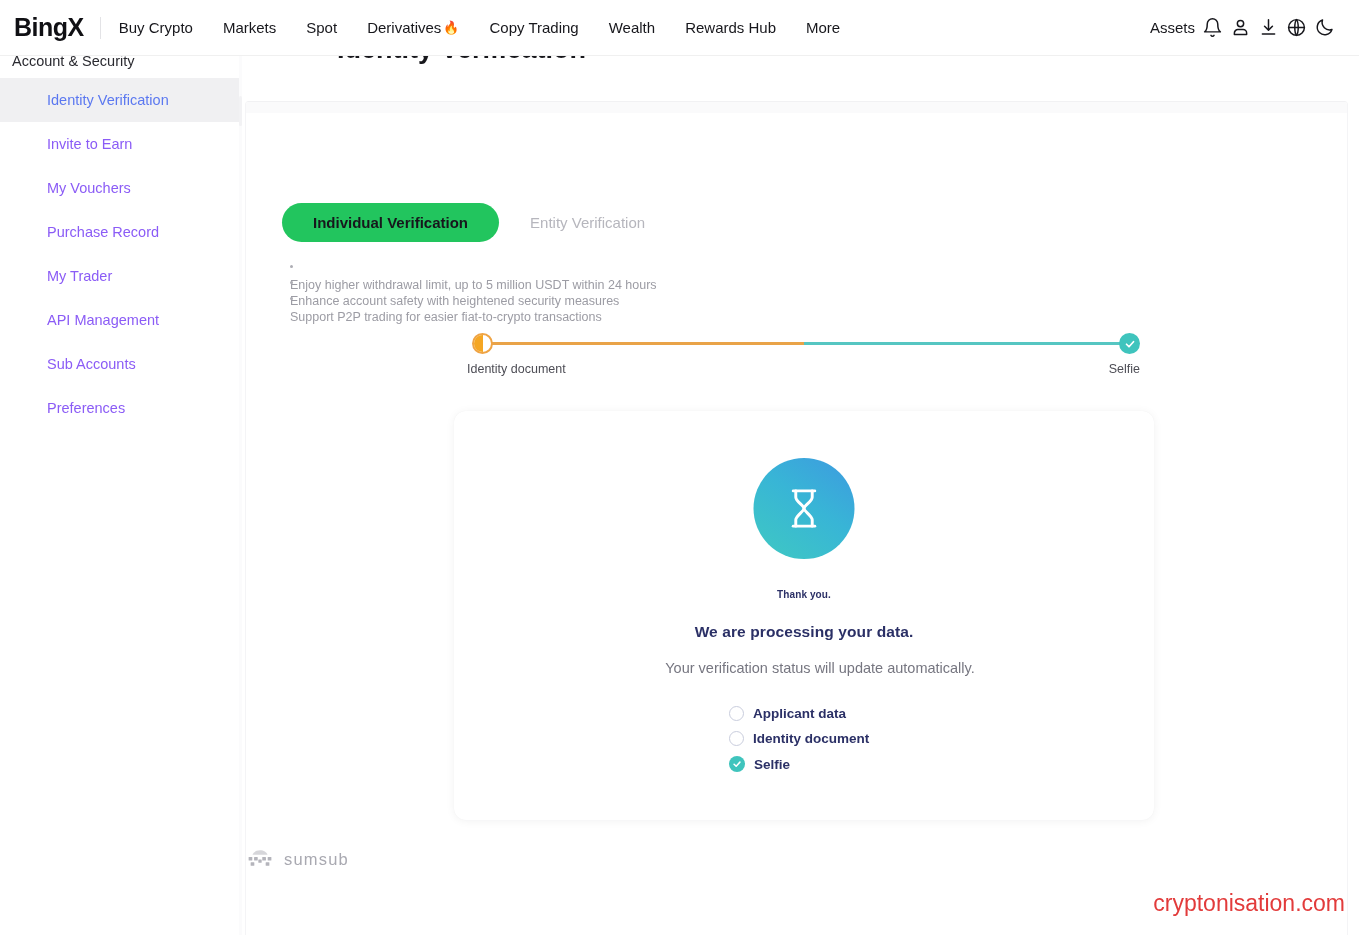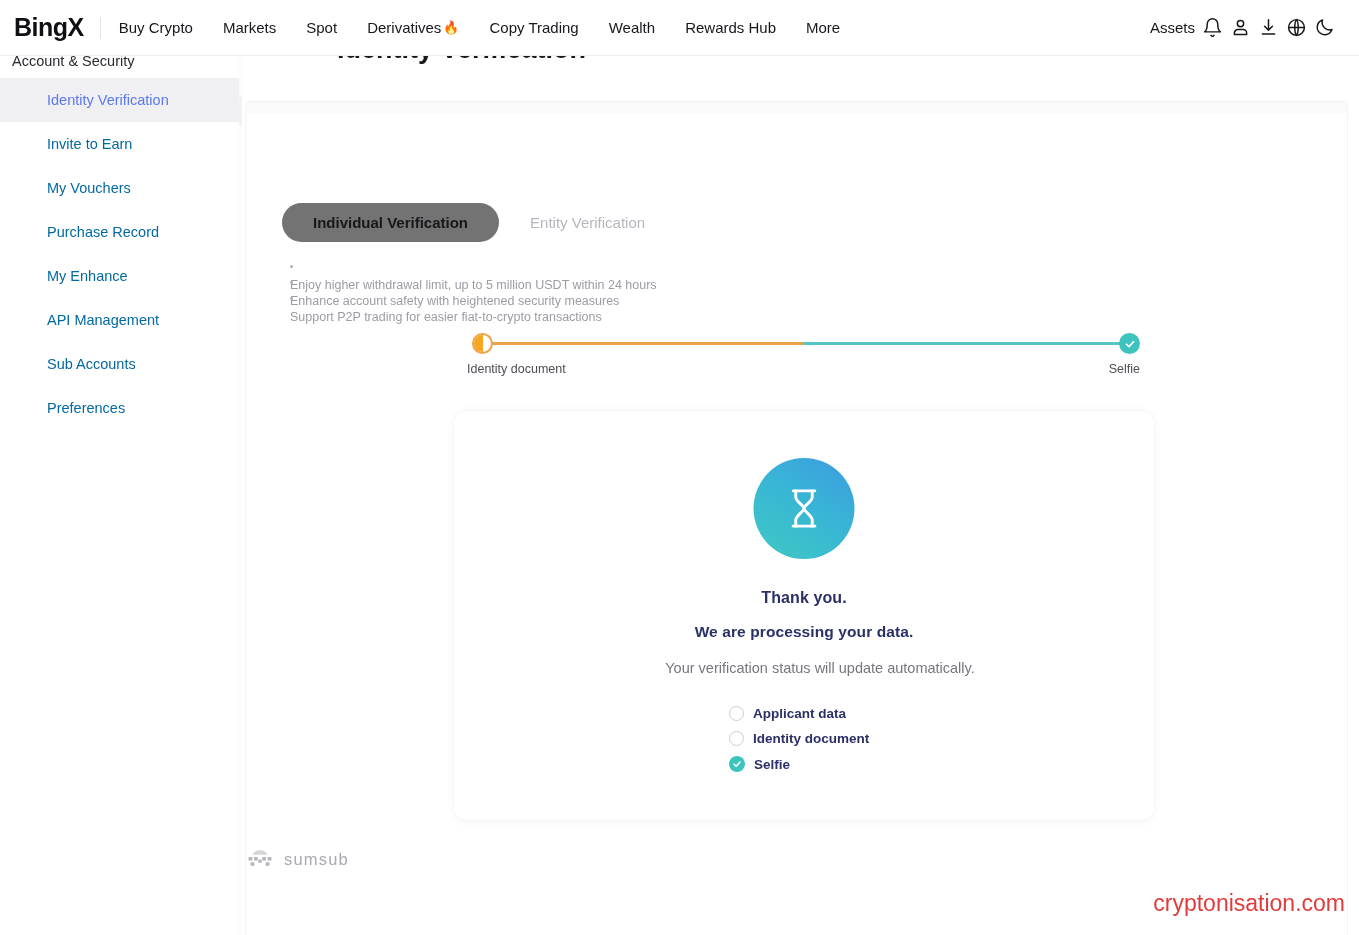--- a/index.html
+++ b/index.html
@@ -82,21 +82,21 @@
     background: #ffffff;
     overflow: hidden;
     z-index: 20;
   }
   .side-item {
     height: 44px;
     display: flex;
     align-items: center;
     padding-left: 47px;
     font-size: 14.5px;
-    color: #0369a1;
+    color: #8b5cf6;
     cursor: pointer;
     white-space: nowrap;
   }
   .side-item.cut {
     height: 22px;
     align-items: flex-start;
     overflow: hidden;
     line-height: 0.75;
     color: #2a2a30;
     padding-left: 12px;
@@ -169,21 +169,21 @@
   }
   .tab {
     font-size: 15px;
     padding: 12px 31px;
     border-radius: 24px;
     cursor: pointer;
     white-space: nowrap;
     line-height: 1;
   }
   .tab.selected {
-    background: #737373;
+    background: #22c55e;
     color: #17171c;
     font-weight: 600;
   }
   .tab.unselected {
     color: #b6b6bd;
     font-weight: 400;
   }
 
   
   .bullets {
@@ -292,21 +292,21 @@
     background: linear-gradient(215deg, #3d9ae0 0%, #38b5d6 45%, #3fc9c2 100%);
     display: flex;
     align-items: center;
     justify-content: center;
   }
   .hourglass-circle svg { display: block; }
   .card-title {
     position: absolute;
     top: 178px; left: 0; width: 100%;
     text-align: center;
-    font-size: 16px;
+    font-size: 10px;
     font-weight: 700;
     color: #2b3066;
     letter-spacing: 0.1px;
   }
   .card-subtitle {
     position: absolute;
     top: 212px; left: 0; width: 100%;
     text-align: center;
     font-size: 15.5px;
     font-weight: 700;
@@ -464,21 +464,21 @@
   <div class="side-item">
     <span>Invite to Earn</span>
   </div>
   <div class="side-item">
     <span>My Vouchers</span>
   </div>
   <div class="side-item">
     <span>Purchase Record</span>
   </div>
   <div class="side-item">
-    <span>My Enhance</span>
+    <span>My Trader</span>
   </div>
   <div class="side-item">
     <span>API Management</span>
   </div>
   <div class="side-item">
     <span>Sub Accounts</span>
   </div>
   <div class="side-item">
     <span>Preferences</span>
   </div>

